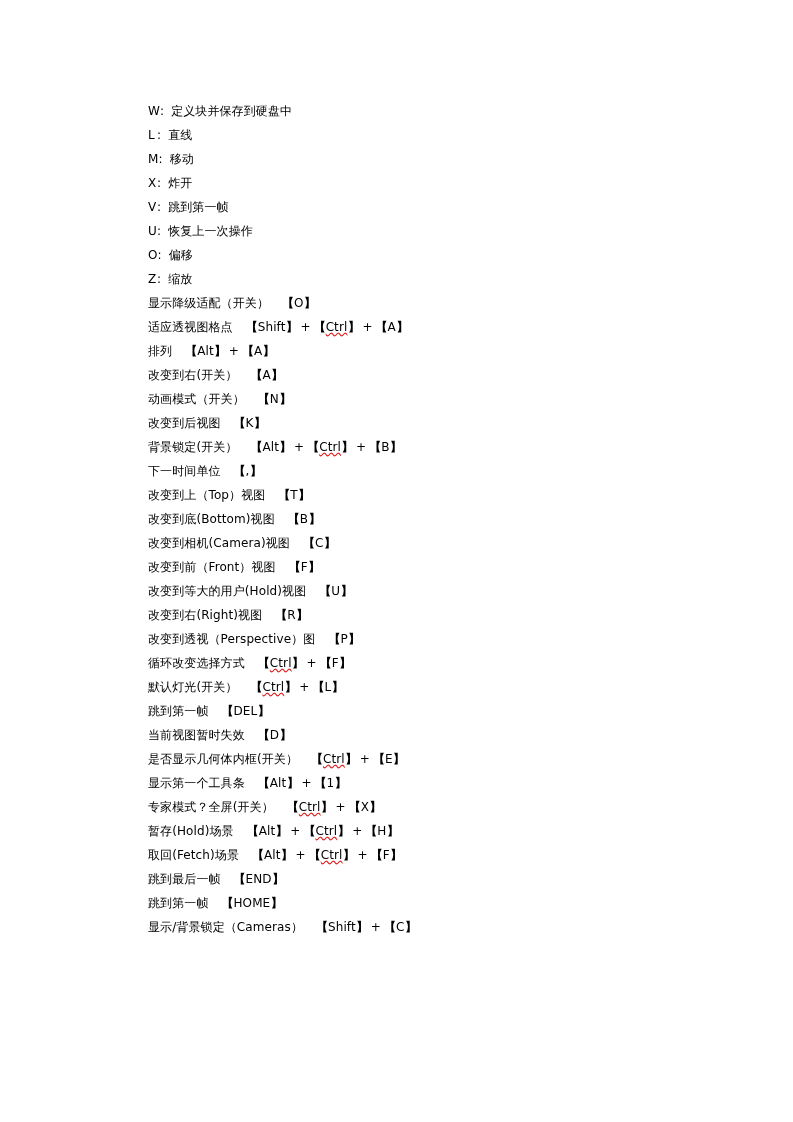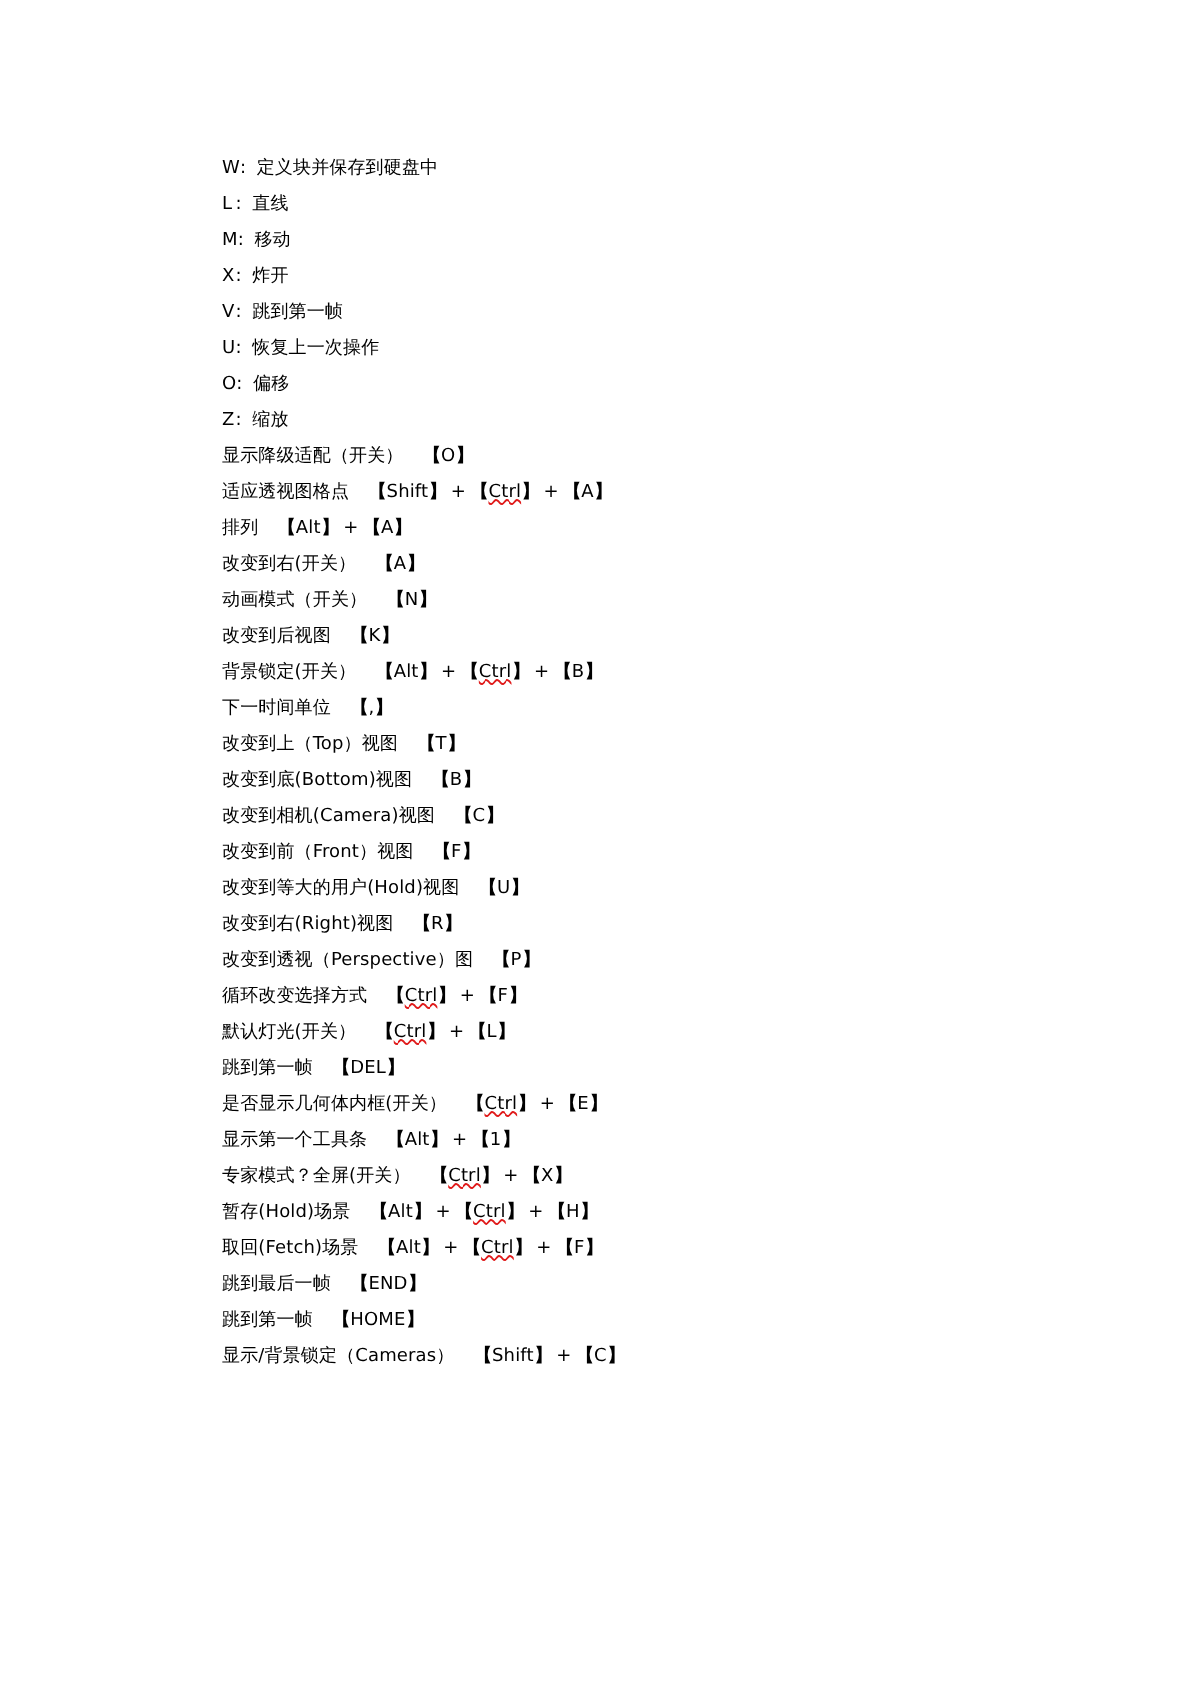--- a/index.html
+++ b/index.html
@@ -116,20 +116,21 @@
         <div class="doc-line cmd-line"><span class="desc">改变到上（Top）视图</span><span class="gap-wide"></span><span class="keycap"><span class="brk">【</span><span class="kc">T</span><span class="brk">】</span></span></div>
         <div class="doc-line cmd-line"><span class="desc">改变到底(Bottom)视图</span><span class="gap-wide"></span><span class="keycap"><span class="brk">【</span><span class="kc">B</span><span class="brk">】</span></span></div>
         <div class="doc-line cmd-line"><span class="desc">改变到相机(Camera)视图</span><span class="gap-wide"></span><span class="keycap"><span class="brk">【</span><span class="kc">C</span><span class="brk">】</span></span></div>
         <div class="doc-line cmd-line"><span class="desc">改变到前（Front）视图</span><span class="gap-wide"></span><span class="keycap"><span class="brk">【</span><span class="kc">F</span><span class="brk">】</span></span></div>
         <div class="doc-line cmd-line"><span class="desc">改变到等大的用户(Hold)视图</span><span class="gap-wide"></span><span class="keycap"><span class="brk">【</span><span class="kc">U</span><span class="brk">】</span></span></div>
         <div class="doc-line cmd-line"><span class="desc">改变到右(Right)视图</span><span class="gap-wide"></span><span class="keycap"><span class="brk">【</span><span class="kc">R</span><span class="brk">】</span></span></div>
         <div class="doc-line cmd-line"><span class="desc">改变到透视（Perspective）图</span><span class="gap-wide"></span><span class="keycap"><span class="brk">【</span><span class="kc">P</span><span class="brk">】</span></span></div>
         <div class="doc-line cmd-line"><span class="desc">循环改变选择方式</span><span class="gap-wide"></span><span class="keycap"><span class="brk">【</span><span class="kc misspell">Ctrl</span><span class="brk">】</span></span><span class="plus">+</span><span class="keycap"><span class="brk">【</span><span class="kc">F</span><span class="brk">】</span></span></div>
         <div class="doc-line cmd-line"><span class="desc">默认灯光(开关）</span><span class="gap-wide"></span><span class="keycap"><span class="brk">【</span><span class="kc misspell">Ctrl</span><span class="brk">】</span></span><span class="plus">+</span><span class="keycap"><span class="brk">【</span><span class="kc">L</span><span class="brk">】</span></span></div>
         <div class="doc-line cmd-line"><span class="desc">跳到第一帧</span><span class="gap-wide"></span><span class="keycap"><span class="brk">【</span><span class="kc">DEL</span><span class="brk">】</span></span></div>
+        <div class="doc-line cmd-line"><span class="desc">当前视图暂时失效</span><span class="gap-wide"></span><span class="keycap"><span class="brk">【</span><span class="kc">D</span><span class="brk">】</span></span></div>
         <div class="doc-line cmd-line"><span class="desc">是否显示几何体内框(开关）</span><span class="gap-wide"></span><span class="keycap"><span class="brk">【</span><span class="kc misspell">Ctrl</span><span class="brk">】</span></span><span class="plus">+</span><span class="keycap"><span class="brk">【</span><span class="kc">E</span><span class="brk">】</span></span></div>
         <div class="doc-line cmd-line"><span class="desc">显示第一个工具条</span><span class="gap-wide"></span><span class="keycap"><span class="brk">【</span><span class="kc">Alt</span><span class="brk">】</span></span><span class="plus">+</span><span class="keycap"><span class="brk">【</span><span class="kc">1</span><span class="brk">】</span></span></div>
         <div class="doc-line cmd-line"><span class="desc">专家模式？全屏(开关）</span><span class="gap-wide"></span><span class="keycap"><span class="brk">【</span><span class="kc misspell">Ctrl</span><span class="brk">】</span></span><span class="plus">+</span><span class="keycap"><span class="brk">【</span><span class="kc">X</span><span class="brk">】</span></span></div>
         <div class="doc-line cmd-line"><span class="desc">暂存(Hold)场景</span><span class="gap-wide"></span><span class="keycap"><span class="brk">【</span><span class="kc">Alt</span><span class="brk">】</span></span><span class="plus">+</span><span class="keycap"><span class="brk">【</span><span class="kc misspell">Ctrl</span><span class="brk">】</span></span><span class="plus">+</span><span class="keycap"><span class="brk">【</span><span class="kc">H</span><span class="brk">】</span></span></div>
         <div class="doc-line cmd-line"><span class="desc">取回(Fetch)场景</span><span class="gap-wide"></span><span class="keycap"><span class="brk">【</span><span class="kc">Alt</span><span class="brk">】</span></span><span class="plus">+</span><span class="keycap"><span class="brk">【</span><span class="kc misspell">Ctrl</span><span class="brk">】</span></span><span class="plus">+</span><span class="keycap"><span class="brk">【</span><span class="kc">F</span><span class="brk">】</span></span></div>
         <div class="doc-line cmd-line"><span class="desc">跳到最后一帧</span><span class="gap-wide"></span><span class="keycap"><span class="brk">【</span><span class="kc">END</span><span class="brk">】</span></span></div>
         <div class="doc-line cmd-line"><span class="desc">跳到第一帧</span><span class="gap-wide"></span><span class="keycap"><span class="brk">【</span><span class="kc">HOME</span><span class="brk">】</span></span></div>
         <div class="doc-line cmd-line"><span class="desc">显示/背景锁定（Cameras）</span><span class="gap-wide"></span><span class="keycap"><span class="brk">【</span><span class="kc">Shift</span><span class="brk">】</span></span><span class="plus">+</span><span class="keycap"><span class="brk">【</span><span class="kc">C</span><span class="brk">】</span></span></div>
       </div>
   </div>

